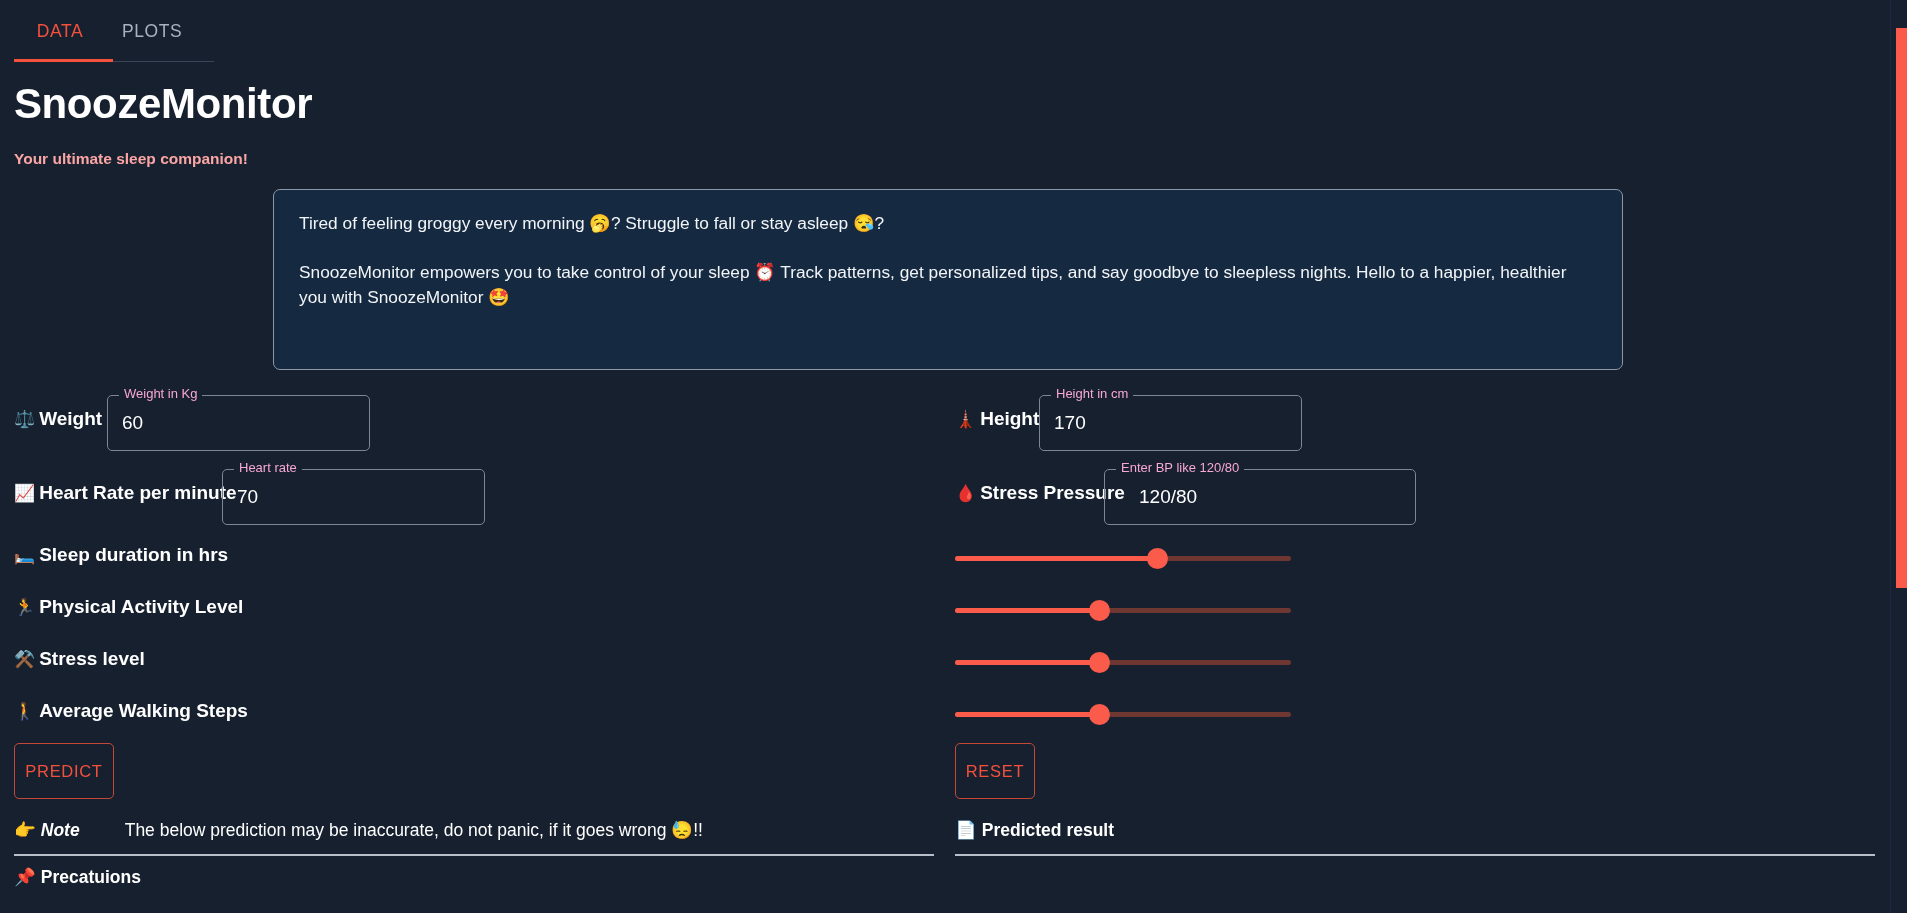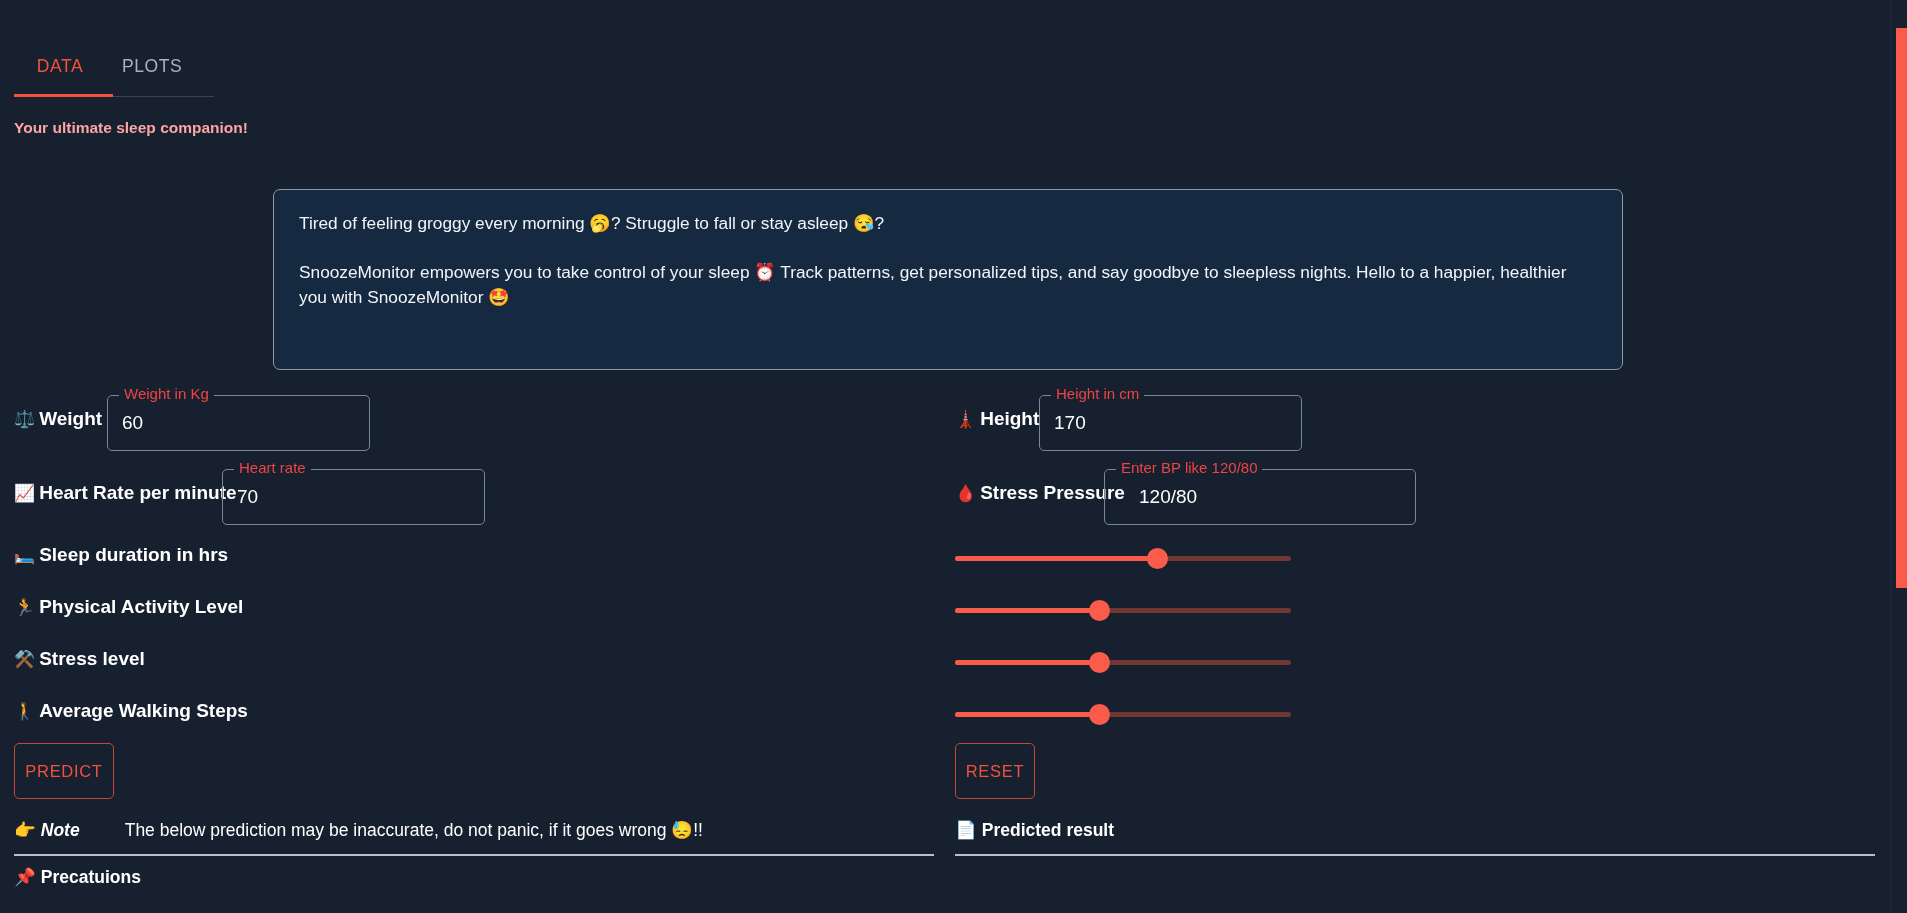--- a/index.html
+++ b/index.html
@@ -28,21 +28,20 @@
   .page { position: absolute; top:0; left:0; width: 1890px; height: 913px; }
 
   
   .tabs {
     position: relative;
     height: 62px;
     padding-left: 14px;
     display: flex;
     align-items: center;
     gap: 0px;
-    margin-top: 35px;
   }
   .tab {
     min-width: 92px;
     padding: 0 16px;
     height: 56px;
     display: flex; align-items: center; justify-content: center;
     font-size: 17.5px;
     letter-spacing: 0.6px;
     color: #A9B2BF;
     cursor: pointer;
@@ -115,22 +114,22 @@
     height: 56px;
     border: 1px solid #7b8696;
     border-radius: 5px;
     background: transparent;
   }
   .tf .legend {
     position: absolute;
     top: -9px; left: 11px;
     padding: 0 5px;
     background: #16202F;
-    color: #ef4444;
-    font-size: 15px;
+    color: #f9a8d4;
+    font-size: 13px;
     line-height: 14px;
     white-space: nowrap;
   }
   .tf input {
     width: 100%; height: 100%;
     border: 0; outline: 0; background: transparent;
     color: #FFFFFF;
     font-size: 19px;
     font-family: "Liberation Sans", sans-serif;
     padding: 0 14px;
@@ -212,20 +211,21 @@
     <div class="tab active">
       <span>DATA</span>
     </div>
     <div class="tab">
       <span>PLOTS</span>
     </div>
     <div class="tabs-underline"></div>
     <div class="tabs-indicator"></div>
   </div>
 
+  <div class="app-title">SnoozeMonitor</div>
   <div class="app-sub">Your ultimate sleep companion!</div>
 
   <div class="info-box">
     <div class="info-line">Tired of feeling groggy every morning 🥱? Struggle to fall or stay asleep 😪?</div>
     <div class="info-line">SnoozeMonitor empowers you to take control of your sleep ⏰ Track patterns, get personalized tips, and say goodbye to sleepless nights. Hello to a happier, healthier you with SnoozeMonitor 🤩</div>
   </div>
 
   <div class="form-area">
 
     <div class="field-label" style="left:14px; top:33px;">

